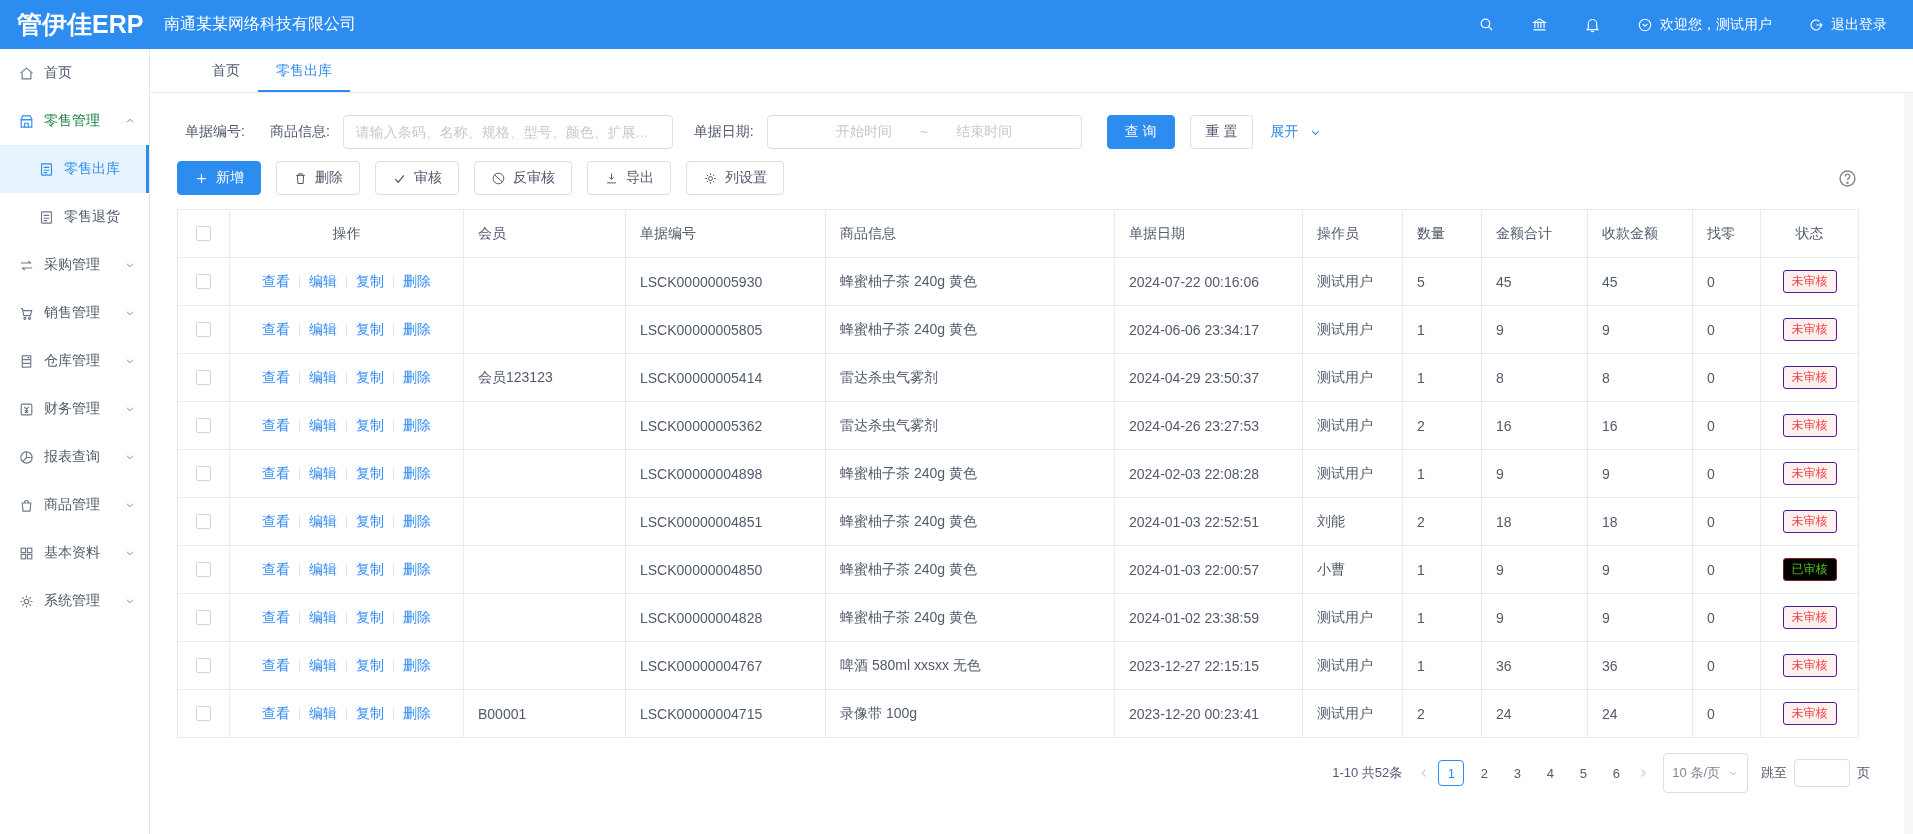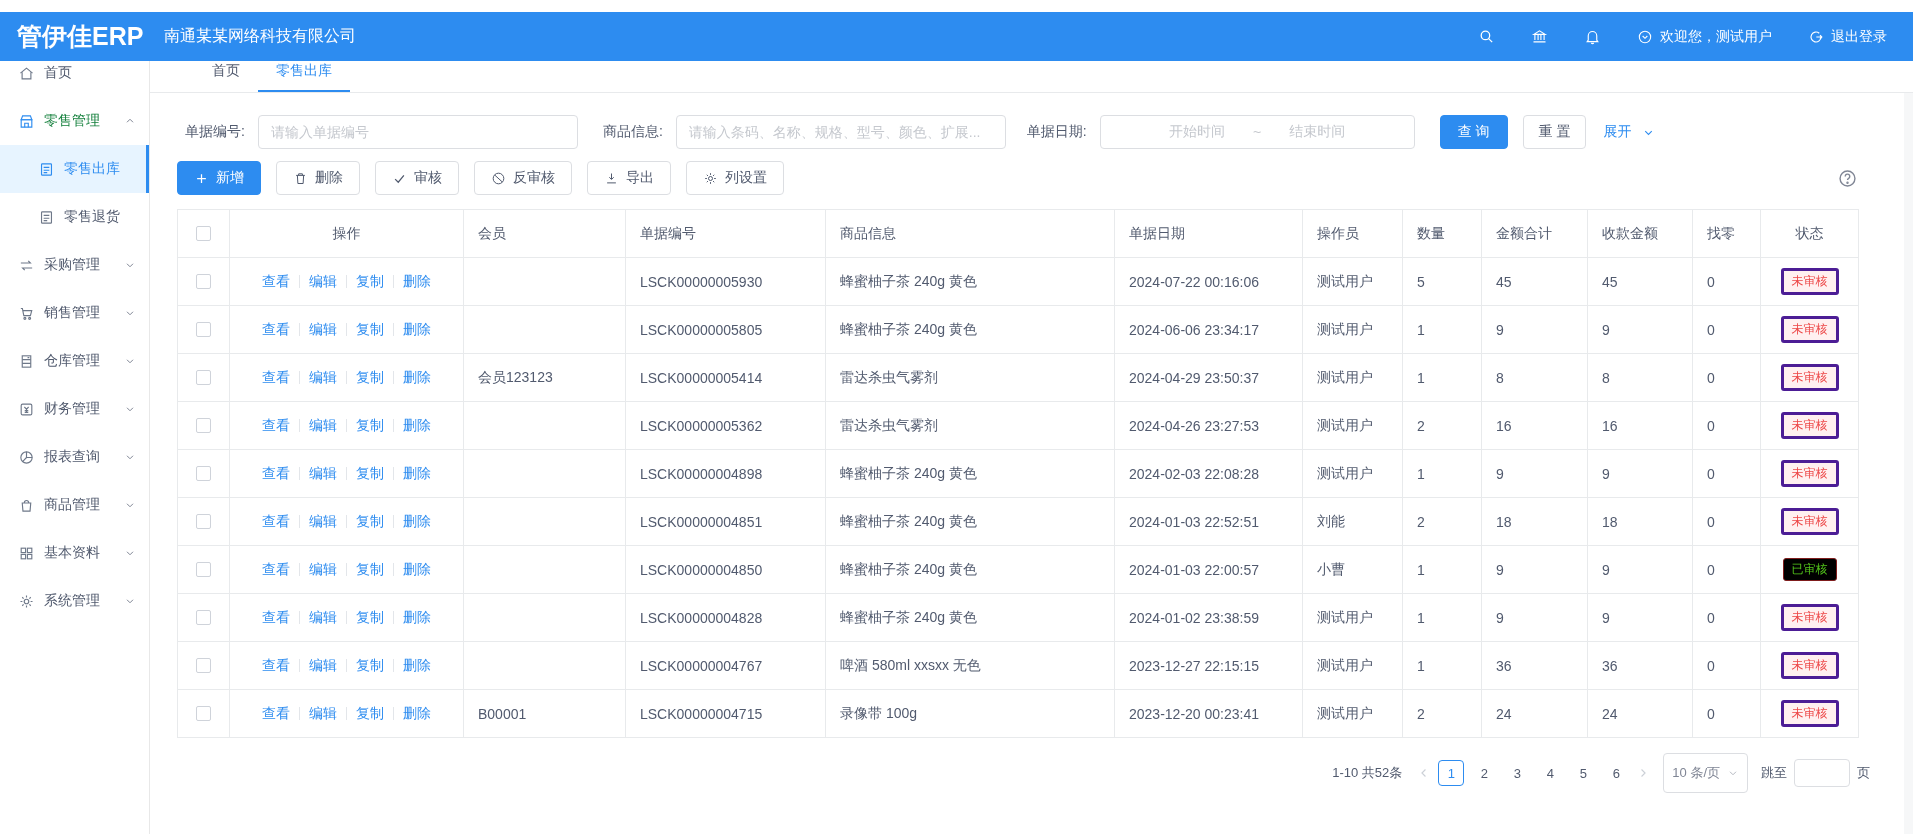--- a/index.html
+++ b/index.html
@@ -5,21 +5,21 @@
   * { box-sizing:border-box; }
   html,body { margin:0; padding:0; }
   body {
     width:1913px; height:834px; overflow:hidden;
     font-family:"Liberation Sans","DejaVu Sans",sans-serif;
     background:#ffffff; color:#515a6e;
   }
   svg { display:block; }
 
   
-  .topbar { position:fixed; top:12px; left:0; width:1913px; height:49px;
+  .topbar { position:fixed; top:0; left:0; width:1913px; height:49px;
     background:#2d8cf0; display:flex; align-items:center; color:#fff; z-index:20; }
   .logo { width:150px; padding-left:17px; font-size:25px; font-weight:bold; white-space:nowrap; }
   .company { font-size:16px; margin-left:14px; }
   .top-actions { margin-left:auto; display:flex; align-items:center; gap:36px; padding-right:26px; font-size:14px; }
   .ticon { cursor:pointer; }
   .ticon svg { width:17px; height:17px; }
   .top-user { display:flex; align-items:center; gap:7px; cursor:pointer; }
   .top-user svg { width:16px; height:16px; }
 
   
@@ -81,21 +81,21 @@
     border-top:1px solid #e8eaec; border-left:1px solid #e8eaec; }
   th, td { border-right:1px solid #e8eaec; border-bottom:1px solid #e8eaec;
     padding:0 14px; text-align:left; font-weight:400; overflow:hidden; white-space:nowrap; }
   th { height:48px; background:#fff; }
   td { height:48px; }
   .center { text-align:center; }
   .cb { width:15px; height:15px; border:1px solid #cfd3da; border-radius:2px; background:#fff; margin:0 auto; cursor:pointer; }
   .ops a { color:#2d8cf0; text-decoration:none; cursor:pointer; }
   .ops .sep { display:inline-block; width:1px; height:13px; background:#e3e6ea; margin:0 9px; vertical-align:-2px; }
   .badge { display:inline-block; font-size:12px; padding:3px 8px; border-radius:3px; line-height:1.2; }
-  .badge.red   { color:#ed4747; background:#fff0f0; border:3px solid #4c1d95; }
+  .badge.red   { color:#ed4747; background:#fff0f0; border:1px solid #4c1d95; }
   .badge.green { color:#52c41a; background:#000000; border:1px solid #7f1d1d; }
 
   
   .pager { width:1693px; display:flex; align-items:center; justify-content:flex-end;
     margin-top:15px; font-size:13px; color:#515a6e; gap:7px; }
   .pg-total { margin-right:8px; font-size:13px; }
   .pg-arrow { color:#ccd0d7; cursor:pointer; }
   .pg-arrow svg { width:14px; height:14px; }
   .pg-num { min-width:26px; height:26px; line-height:26px; text-align:center; cursor:pointer;
     border-radius:4px; border:1px solid transparent; }
@@ -316,21 +316,20 @@
 <div class="main">
   <div class="tabbar" id="tabbar">
       <div class="tab">首页</div>
       <div class="tab active">零售出库</div>
     </div>
 
   <div class="content">
 
     <div class="filter-row">
       <span class="f-label">单据编号:</span>
-      <input class="f-input in-order" placeholder="请输入单据编号" style="">
       <span class="f-label lbl-product">商品信息:</span>
       <input class="f-input in-product" placeholder="请输入条码、名称、规格、型号、颜色、扩展..." style="">
       <span class="f-label lbl-date">单据日期:</span>
       <div class="date-input">
         <span>开始时间</span>
         <span>~</span>
         <span>结束时间</span>
       </div>
       <button class="btn btn-primary">查 询</button>
       <button class="btn btn-plain">重 置</button>

